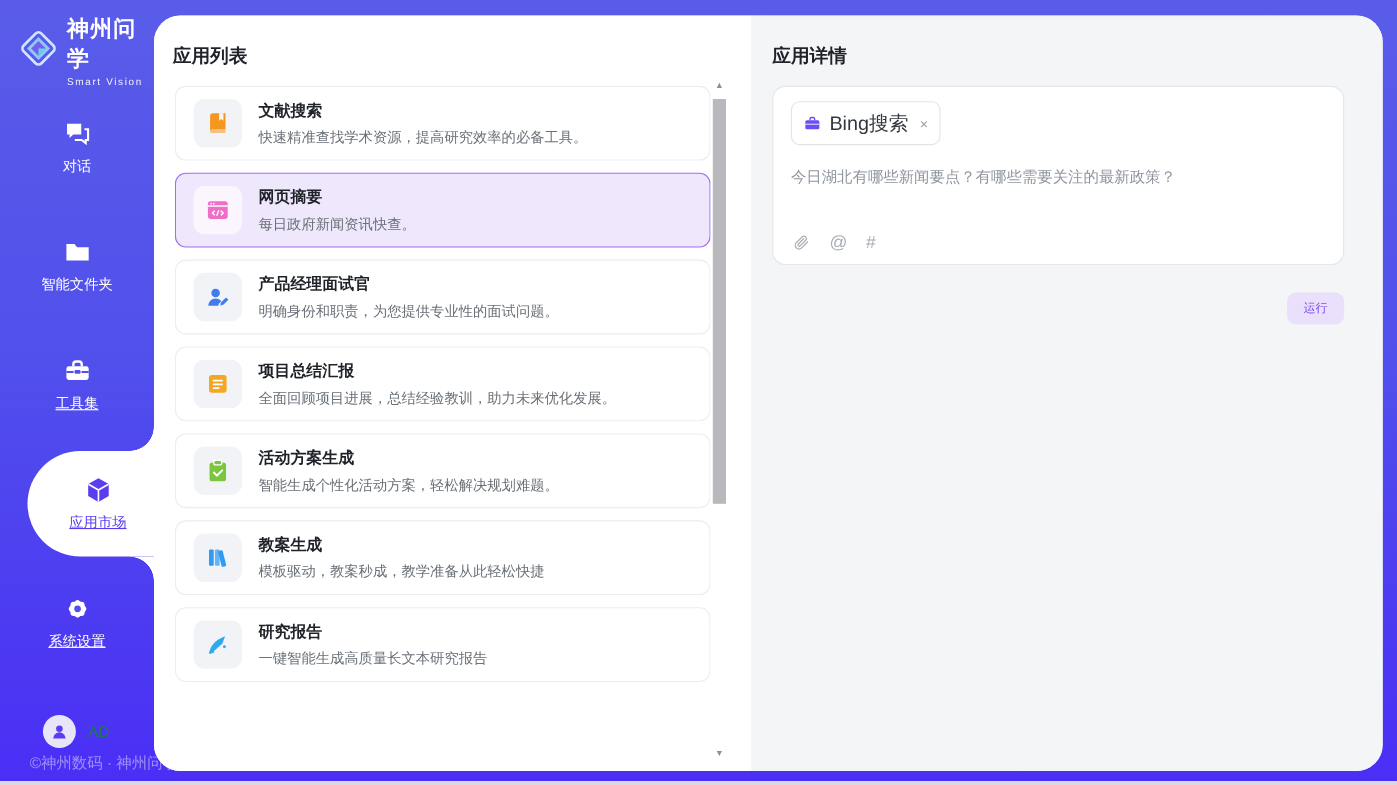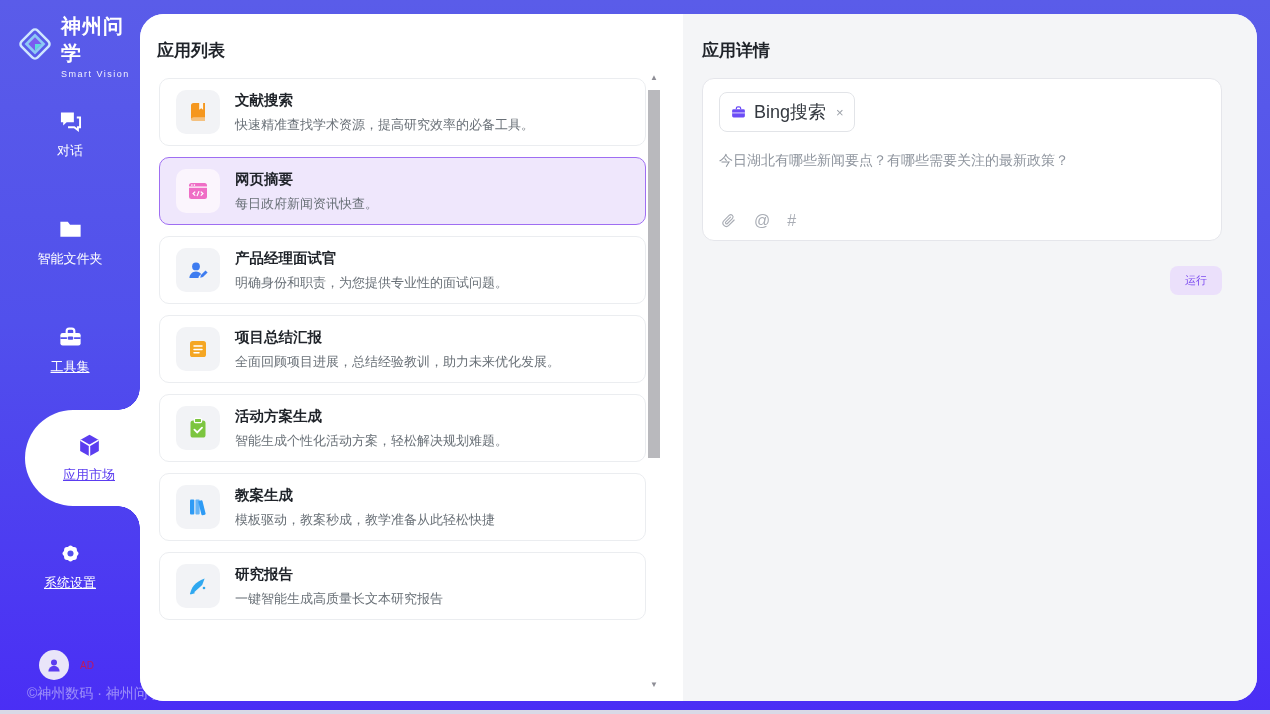--- a/index.html
+++ b/index.html
@@ -28,21 +28,21 @@
   .bubble { display:none; position:absolute; left:25px; right:0; top:6px; bottom:6px; background:#fff; border-radius:50px 0 0 50px; z-index:0; }
   .nav-item.selected .bubble { display:block; }
   .bubble::before { content:""; position:absolute; right:0; top:-22px; width:22px; height:22px;
     background:radial-gradient(circle at 0 0, rgba(0,0,0,0) 21.5px, #fff 22px); }
   .bubble::after { content:""; position:absolute; right:0; bottom:-22px; width:22px; height:22px;
     background:radial-gradient(circle at 0 100%, rgba(0,0,0,0) 21.5px, #fff 22px); }
 
   .user-row { position:absolute; bottom:34px; left:39px; display:flex; align-items:center; gap:11px; }
   .avatar { width:30px; height:30px; border-radius:50%; background:#e9e5f9; display:flex; align-items:center; justify-content:center; }
   .avatar svg { width:18px; height:18px; }
-  .user-name { color:#be185d; font-size:10px; }
+  .user-name { color:#15803d; font-size:14px; }
   .copyright { position:absolute; bottom:11px; left:27px; color:rgba(255,255,255,.45); font-size:14px; white-space:nowrap; }
 
   
   .content { position:absolute; left:140px; top:14px; right:13px; bottom:13px; background:#fff; border-radius:24px; display:flex; z-index:1; overflow:hidden; }
 
   
   .list-panel { width:543px; position:relative; background:#fff; flex:none; }
   .panel-title { font-size:17px; font-weight:bold; color:#1f2329; }
   .list-panel .panel-title { position:absolute; top:25px; left:17px; }
   .cards { position:absolute; left:19px; top:64px; width:487px; bottom:8px; overflow:hidden; }

